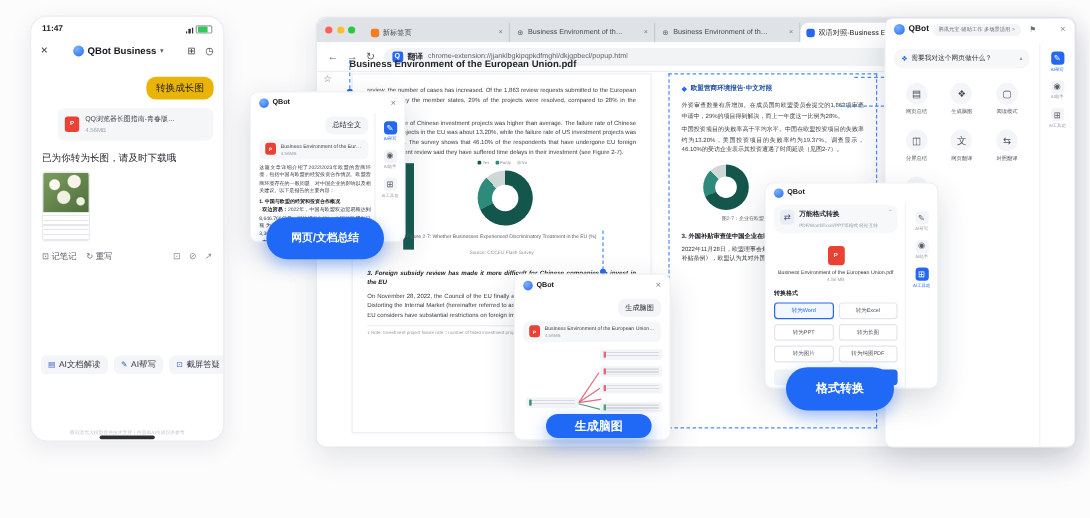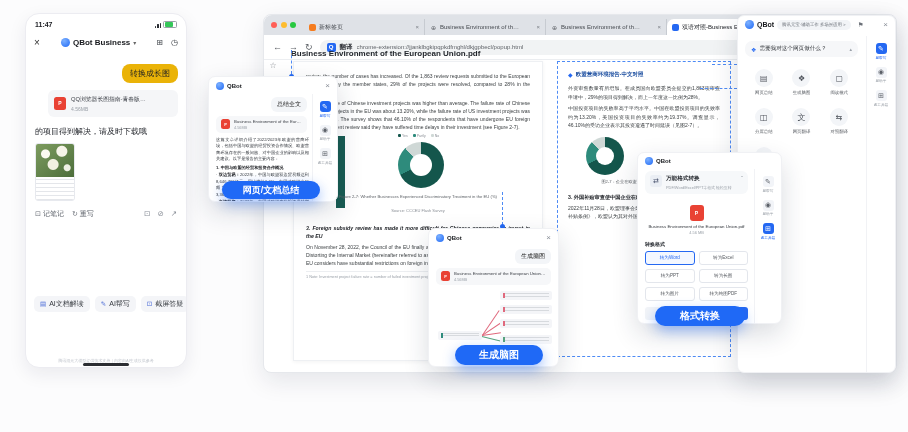--- a/index.html
+++ b/index.html
@@ -195,23 +195,23 @@
          justify-content:center;font-size:4.6px;color:#55595f;white-space:nowrap;overflow:hidden;}
   .d-opt.sel{border-color:#2468f2;color:#2468f2;background:#f3f7ff;}
   .d-actions{margin-top:6px;display:flex;gap:5px;}
   .d-act{flex:1;height:13px;border-radius:3px;display:flex;align-items:center;justify-content:center;font-size:4.8px;}
   .d-act.gray{background:#f2f4f7;color:#55595f;}
   .d-act.blue{background:#2468f2;color:#fff;}
 
   
   .pill{position:absolute;background:#1f69f6;color:#fff;font-weight:bold;border-radius:20px;
         display:flex;align-items:center;justify-content:center;box-shadow:0 5px 13px rgba(31,105,246,.42);z-index:9;}
-  .pillA{left:222px;top:181px;width:98px;height:18px;font-size:9px;}
+  .pillA{left:222px;top:181px;width:98px;height:35px;font-size:9px;}
   .pillB{left:455px;top:345px;width:88px;height:20px;font-size:10px;}
-  .pillD{left:655px;top:306px;width:90px;height:20px;font-size:10px;}
+  .pillD{left:655px;top:306px;width:90px;height:36px;font-size:10px;}
 </style>
 </head>
 <body>
 
 <div id="stage">
 
   <div class="phone">
     <div class="p-status">
       <span class="p-time">11:47</span>
       <span class="flex">
@@ -234,21 +234,21 @@
       <span class="p-hic">◷</span>
     </div>
     <div class="bubble-user">转换成长图</div>
     <div class="file-card">
       <span class="pdf-ic">P</span>
       <span class="file-meta">
         <span class="file-name" style="display:block">QQ浏览器长图指南-青春版…</span>
         <span class="file-size" style="display:block">4.56MB</span>
       </span>
     </div>
-    <div class="bot-text">的项目得到解决，请及时下载哦</div>
+    <div class="bot-text">已为你转为长图，请及时下载哦</div>
     <div class="thumb">
       <div class="thumb-img"></div>
       <div class="thumb-strip"></div>
     </div>
     <div class="action-row">
       <span class="act">
         <span class="act-ic">⊡</span>
         <span>记笔记</span>
       </span>
       <span class="act">

